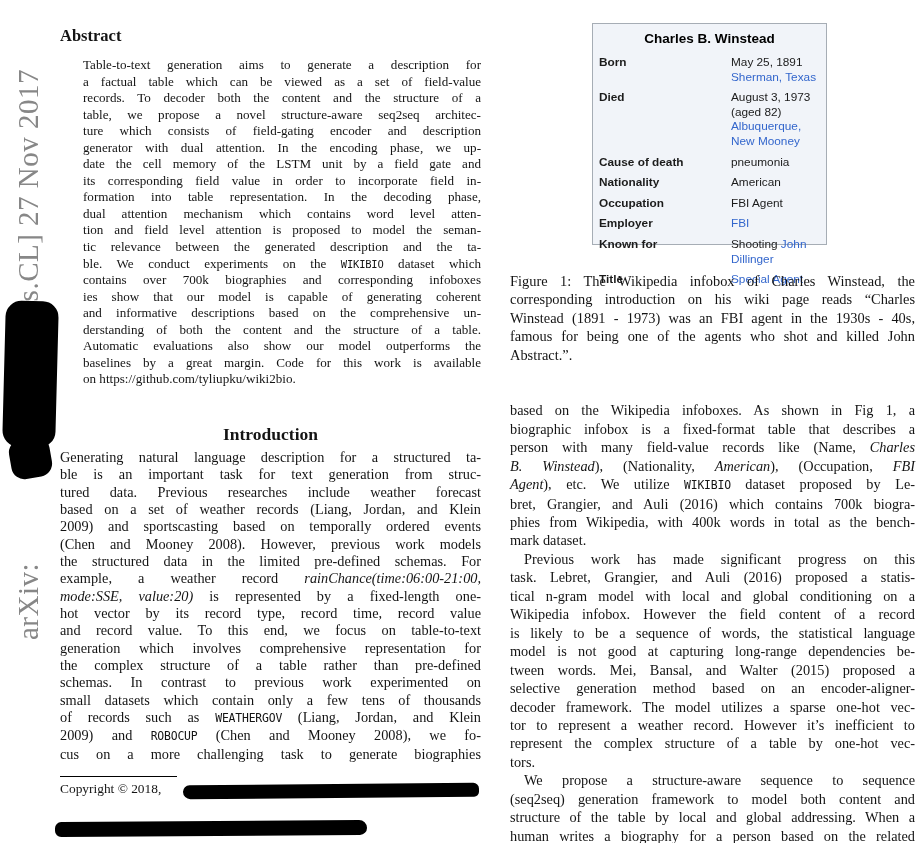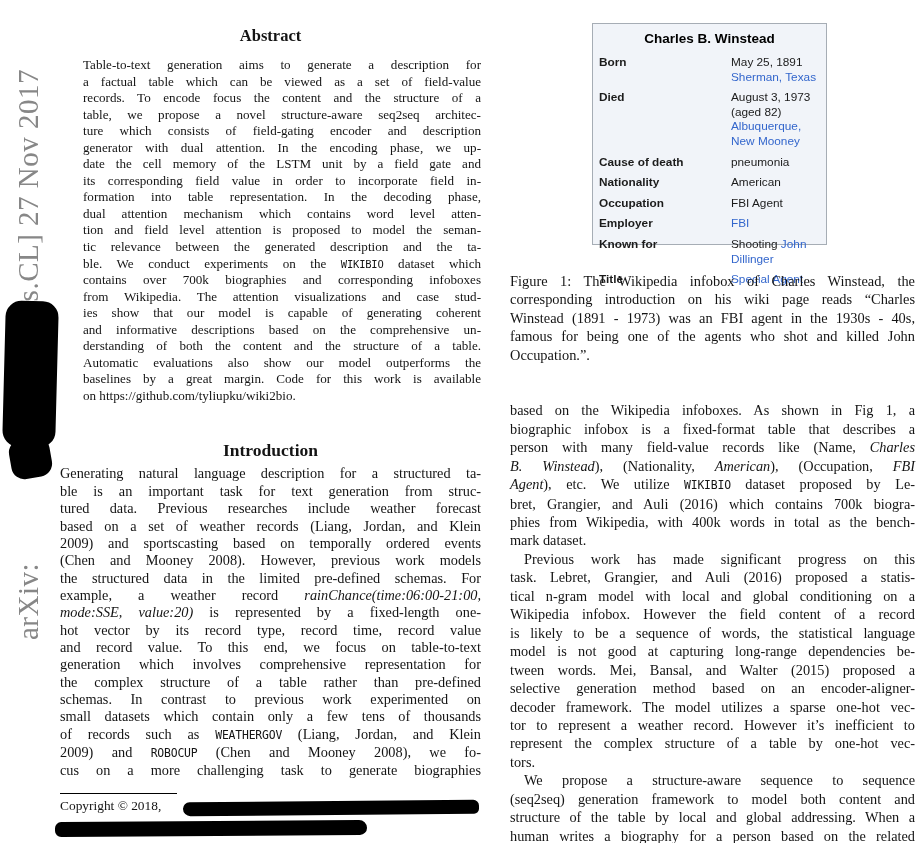--- a/index.html
+++ b/index.html
@@ -18,21 +18,21 @@
   .strip-gap { display:inline-block; width:238px; }
   
   .redact { position:absolute; background:var(--redact,#000); }
   .blob-main { left:4px;  top:301px; width:53px; height:146px; border-radius:16px; transform:rotate(1.5deg); }
   .blob-tail { left:10px; top:438px; width:41px; height:40px; border-radius:13px; transform:rotate(-10deg); }
   .bar-bottom { left:55px; top:821px; width:312px; height:15px; border-radius:7px 9px 8px 7px; transform:rotate(-0.4deg); }
   
   .col-left  { position:absolute; left:60px;  top:0; width:421px; }
   .col-right { position:absolute; left:510px; top:0; width:405px; }
   
-  .h-abstract { margin:26px 0 0 0; text-align:center; font-size:16.5px; font-weight:bold; line-height:19px; }
+  .h-abstract { margin:26px 0 0 0; text-align:left; font-size:16.5px; font-weight:bold; line-height:19px; }
   .h-intro    { margin:36px 0 0 0; text-align:center; font-size:17.5px; font-weight:bold; line-height:21px; }
   
   .abstract-block { margin:12px 0 0 23px; width:398px; font-size:13.1px; line-height:16.55px; }
   .intro-block    { margin:4px 0 0 0;  width:421px; font-size:14.3px; line-height:17.35px; }
   .caption-block  { margin:27px 0 0 0; width:405px; font-size:14.4px; line-height:18.45px; }
   .paras-block    { margin:37px 0 0 0; width:405px; font-size:14.3px; line-height:18.45px; }
   .line { text-align:justify; text-align-last:justify; }
   .line.endline { text-align-last:left; }
   .line.indent  { text-indent:14px; }
   .line i  { }
@@ -61,33 +61,32 @@
 
   <div class="arxiv-strip"><span>arXiv:</span><span class="strip-gap"></span><span>[cs.CL] 27 Nov 2017</span></div>
   <div class="redact blob-main"></div>
   <div class="redact blob-tail"></div>
 
   <div class="col-left">
     <div class="h-abstract">Abstract</div>
     <div class="abstract-block">
         <div class="line">Table-to-text generation aims to generate a description for</div>
         <div class="line">a factual table which can be viewed as a set of field-value</div>
-        <div class="line">records. To encode focus the content and the structure of a</div>
+        <div class="line">records. To decoder both the content and the structure of a</div>
         <div class="line">table, we propose a novel structure-aware seq2seq architec-</div>
         <div class="line">ture which consists of field-gating encoder and description</div>
         <div class="line">generator with dual attention. In the encoding phase, we up-</div>
         <div class="line">date the cell memory of the LSTM unit by a field gate and</div>
         <div class="line">its corresponding field value in order to incorporate field in-</div>
         <div class="line">formation into table representation. In the decoding phase,</div>
         <div class="line">dual attention mechanism which contains word level atten-</div>
         <div class="line">tion and field level attention is proposed to model the seman-</div>
         <div class="line">tic relevance between the generated description and the ta-</div>
         <div class="line">ble. We conduct experiments on the <tt>WIKIBIO</tt> dataset which</div>
         <div class="line">contains over 700k biographies and corresponding infoboxes</div>
-        <div class="line">from Wikipedia. The attention visualizations and case stud-</div>
         <div class="line">ies show that our model is capable of generating coherent</div>
         <div class="line">and informative descriptions based on the comprehensive un-</div>
         <div class="line">derstanding of both the content and the structure of a table.</div>
         <div class="line">Automatic evaluations also show our model outperforms the</div>
         <div class="line">baselines by a great margin. Code for this work is available</div>
         <div class="line endline">on https://github.com/tyliupku/wiki2bio.</div>
       </div>
     <div class="h-intro">Introduction</div>
     <div class="intro-block">
         <div class="line">Generating natural language description for a structured ta-</div>
@@ -169,21 +168,21 @@
           <div class="ib-value">
             <div><span class="ib-link">Special Agent</span></div>
           </div>
         </div>
       </div>
     <div class="caption-block">
         <div class="line">Figure 1: The Wikipedia infobox of Charles Winstead, the</div>
         <div class="line">corresponding introduction on his wiki page reads “Charles</div>
         <div class="line">Winstead (1891 - 1973) was an FBI agent in the 1930s - 40s,</div>
         <div class="line">famous for being one of the agents who shot and killed John</div>
-        <div class="line endline">Occupation.”.</div>
+        <div class="line endline">Abstract.”.</div>
       </div>
     <div class="paras-block">
         <div class="para">
           <div class="line">based on the Wikipedia infoboxes. As shown in Fig 1, a</div>
           <div class="line">biographic infobox is a fixed-format table that describes a</div>
           <div class="line">person with many field-value records like (Name, <i>Charles</i></div>
           <div class="line"><i>B. Winstead</i>), (Nationality, <i>American</i>), (Occupation, <i>FBI</i></div>
           <div class="line"><i>Agent</i>), etc. We utilize <tt>WIKIBIO</tt> dataset proposed by Le-</div>
           <div class="line">bret, Grangier, and Auli (2016) which contains 700k biogra-</div>
           <div class="line">phies from Wikipedia, with 400k words in total as the bench-</div>

